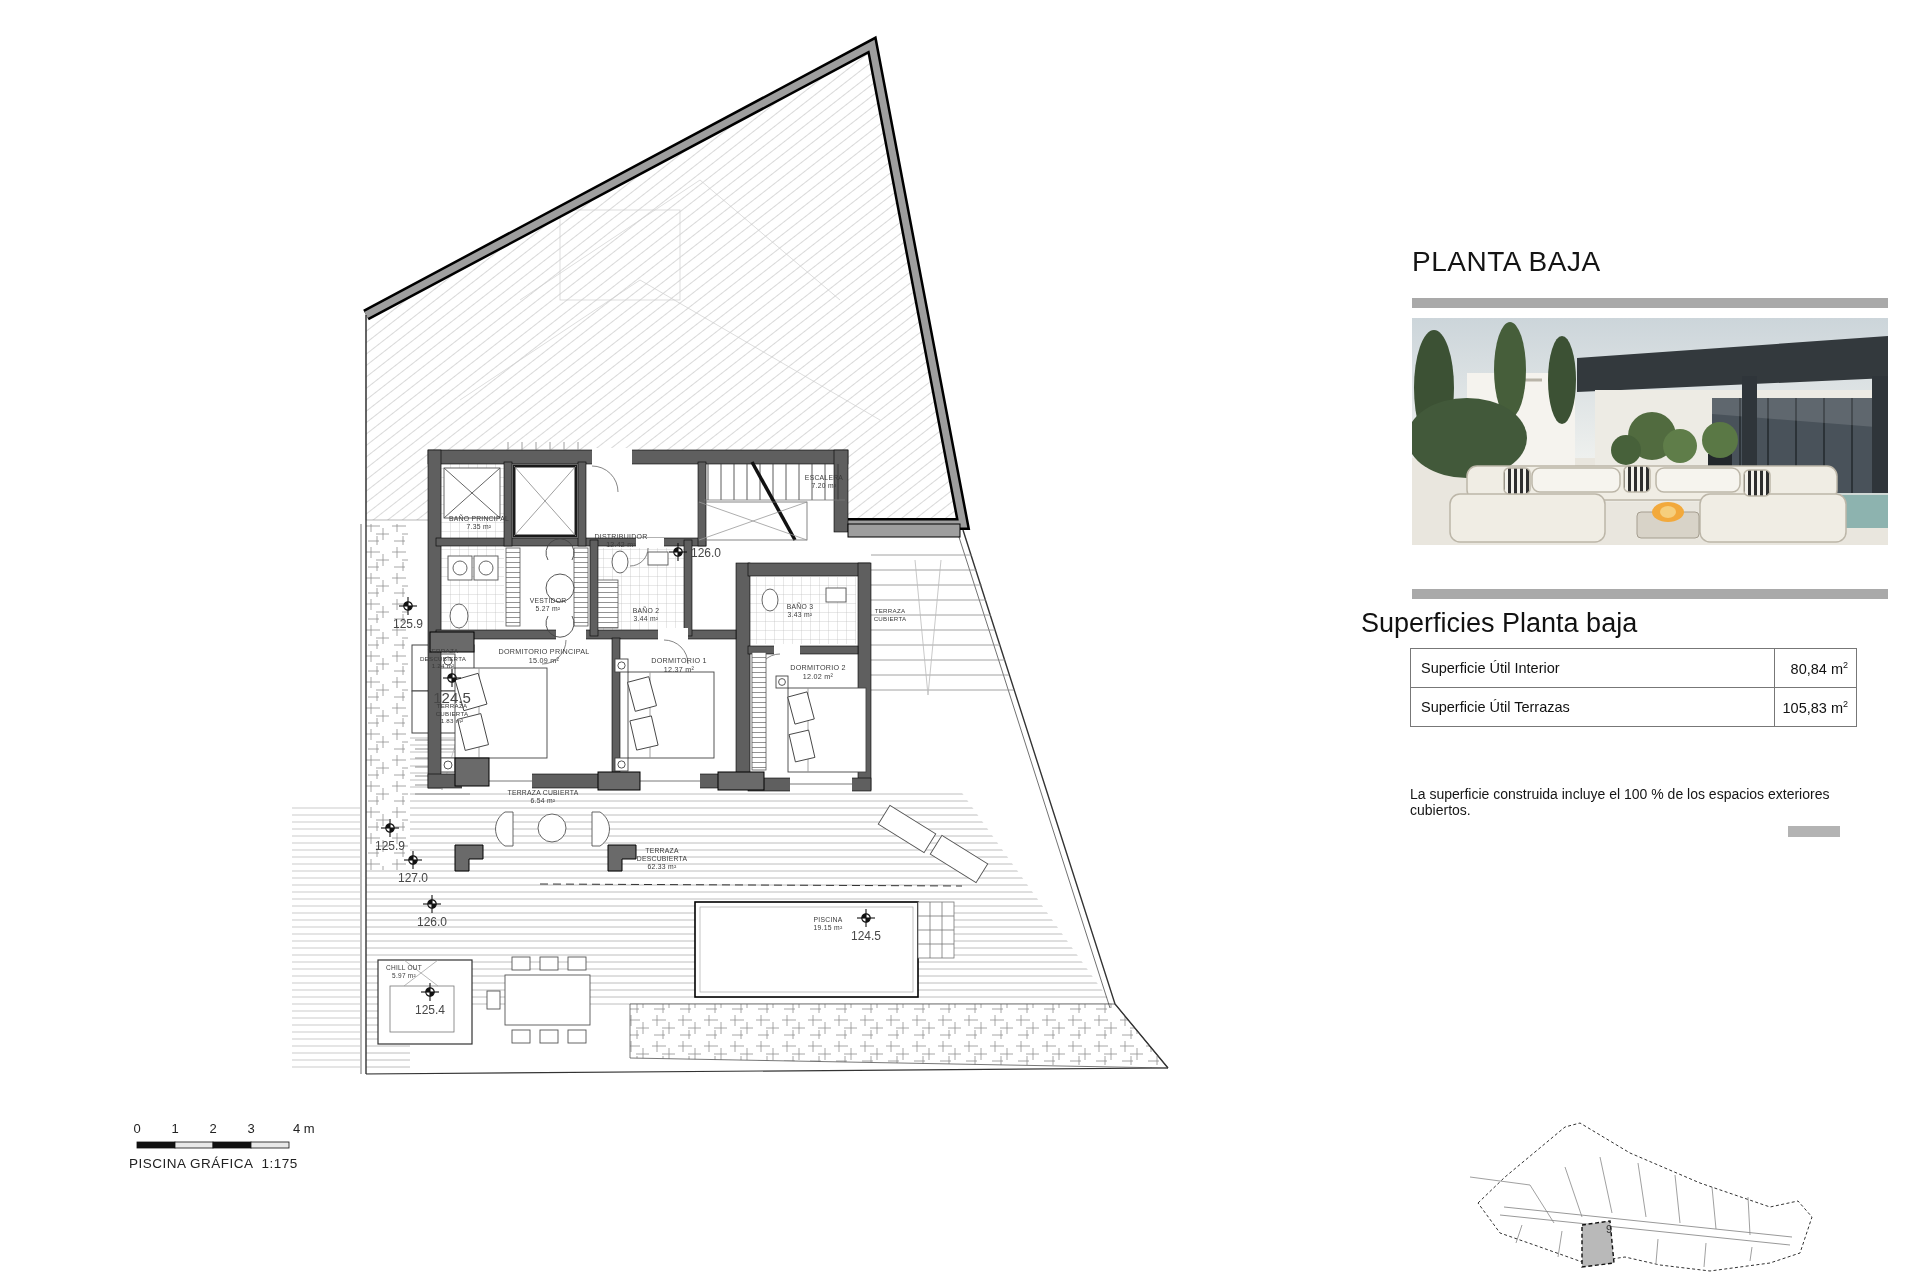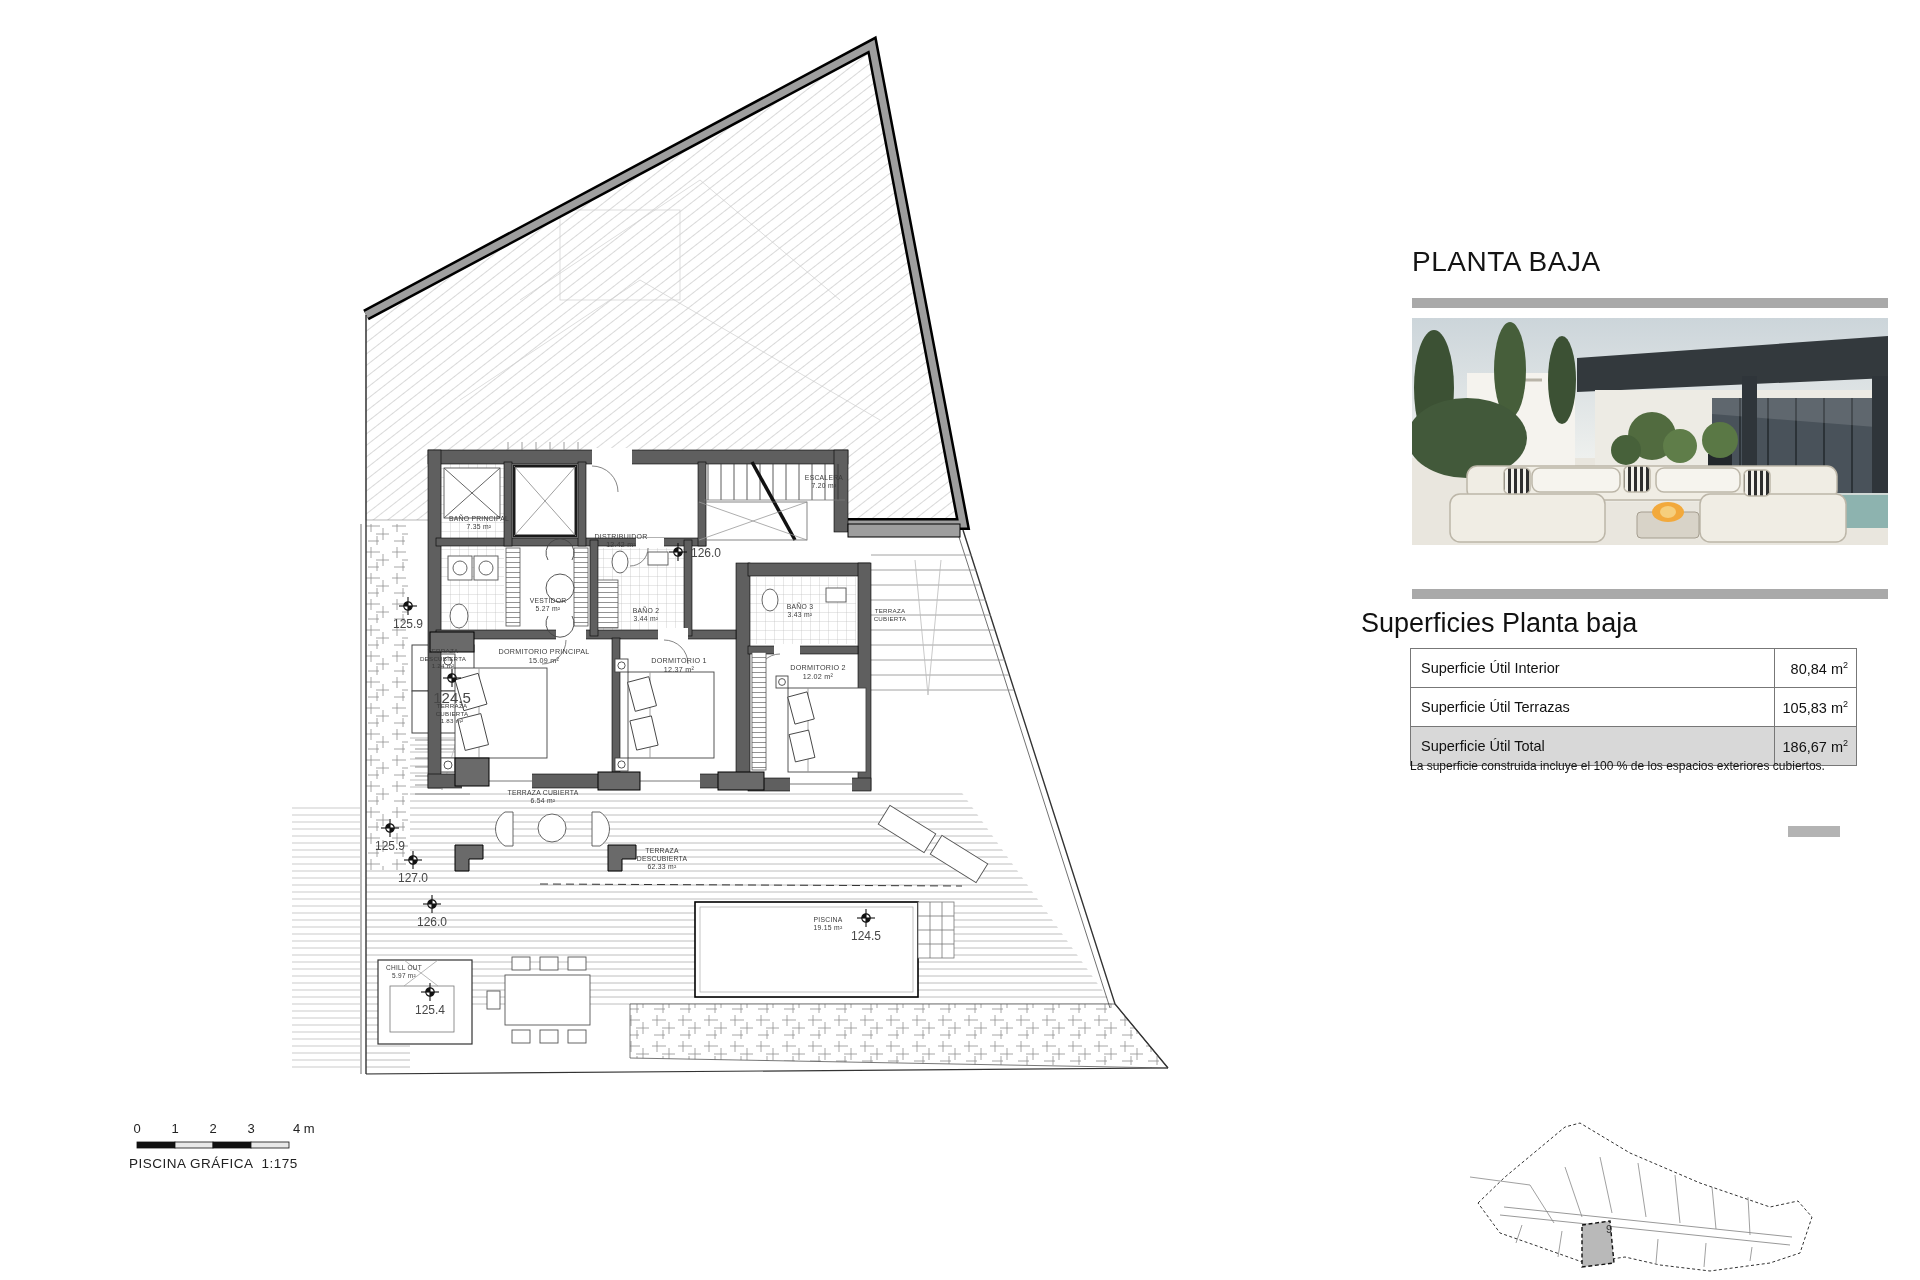--- a/index.html
+++ b/index.html
@@ -13,21 +13,21 @@
   #villa-photo{position:absolute;left:1412px;top:318px;width:476px;height:227px;}
   #surfaces-heading{position:absolute;left:1361px;top:608px;font-size:27px;color:#111;}
   #surfaces-table{position:absolute;left:1410px;top:648px;width:447px;border-collapse:collapse;
                   font-size:14.5px;color:#111;}
   #surfaces-table td{border:1px solid #777;height:26px;padding:6px 8px;}
   #surfaces-table td.lbl{width:368px;padding-left:10px;}
   #surfaces-table td.val{text-align:right;white-space:nowrap;}
   tr.row-white td{background:#fff;}
   tr.row-light td{background:#d8d8d8;}
   tr.row-dark td{background:#a0a0a0;}
-  #surfaces-footnote{position:absolute;left:1410px;top:759px;font-size:12px;color:#151515;width:470px;}
+  #surfaces-footnote{position:absolute;left:1410px;top:786px;font-size:14px;color:#151515;width:470px;}
   sup{font-size:9px;}
   
   #scale-wrap{position:absolute;left:107px;top:1118px;width:260px;height:70px;}
   #scale-caption{position:absolute;left:129px;top:1156px;font-size:13.5px;color:#222;letter-spacing:.5px;}
   #scale-caption .ratio{margin-left:8px;}
   
   .plan-label{fill:#3a3a3a;letter-spacing:.25px;font-family:"Liberation Sans",sans-serif;}
   .lvl-txt{fill:#474747;font-family:"Liberation Sans",sans-serif;}
   .mk line{stroke:#111;stroke-width:1.1;}
   .mk circle{fill:none;stroke:#111;stroke-width:1.2;}
@@ -494,24 +494,20 @@
   <table id="surfaces-table">
     <tbody>
       <tr class="row-white">
         <td class="lbl">Superficie Útil Interior</td>
         <td class="val"><span>80,84</span>&nbsp;<span>m</span><sup>2</sup></td>
       </tr>
       <tr class="row-white">
         <td class="lbl">Superficie Útil Terrazas</td>
         <td class="val"><span>105,83</span>&nbsp;<span>m</span><sup>2</sup></td>
       </tr>
-      <tr class="row-light">
-        <td class="lbl">Superficie Útil Total</td>
-        <td class="val"><span>186,67</span>&nbsp;<span>m</span><sup>2</sup></td>
-      </tr>
     </tbody>
   </table>
   <div id="surfaces-footnote">La superficie construida incluye el 100 % de los espacios exteriores cubiertos.</div>
 
   <div id="mini-bar"></div>
 
   <svg width="360" height="170" viewBox="0 0 360 170" style="position:absolute;left:1470px;top:1105px;">
     <g fill="none" stroke="#333" stroke-width="1">
       <path d="M8,98 L35,72 L95,22 L110,18 L160,48 L230,78 L300,102 L328,96 L342,112 L330,148 L300,158 L240,166 L190,160 L155,152 L115,158 L70,142 L30,128 Z" stroke-dasharray="3 2.4"></path>
       <path d="M30,110 L320,140" stroke="#999"></path>

